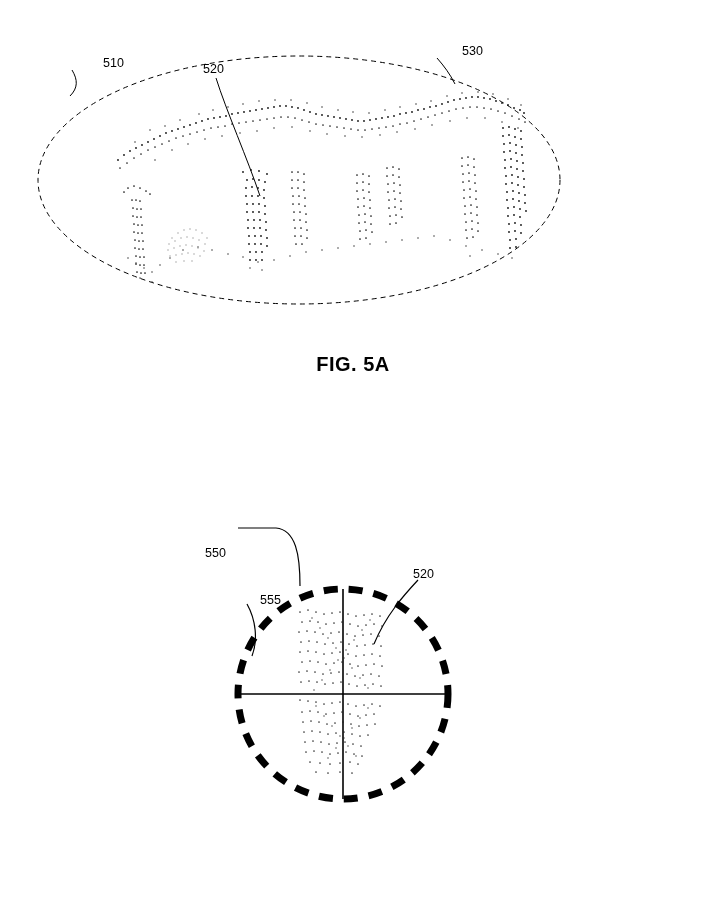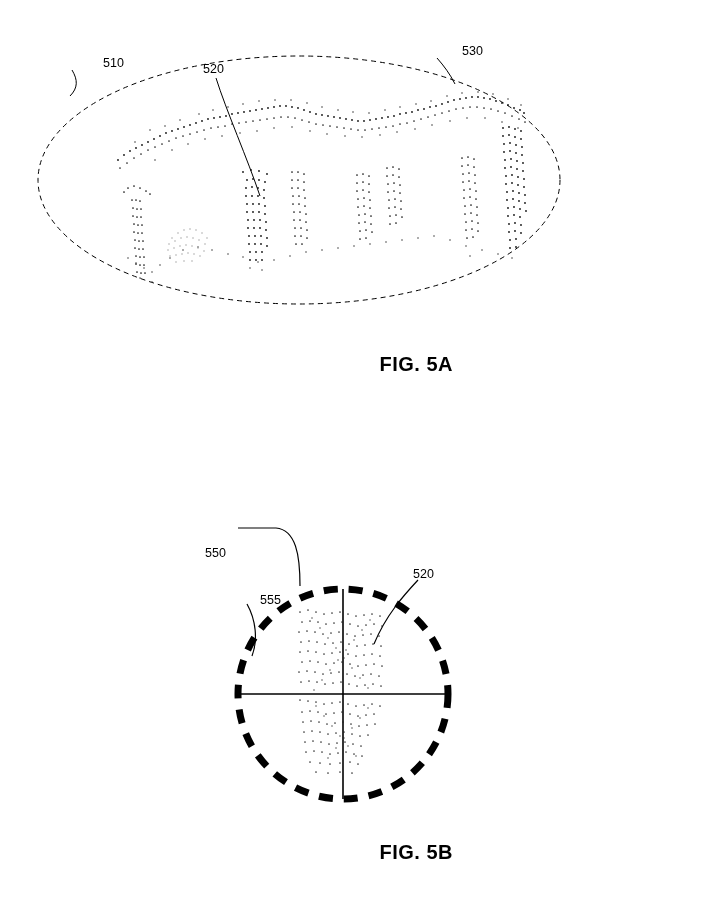--- a/index.html
+++ b/index.html
@@ -19,21 +19,21 @@
     position: absolute;
     left: 0; top: 0;
     width: 706px;
     height: 906px;
   }
   .fig-caption {
     position: absolute;
     font-size: 20px;
     font-weight: bold;
     letter-spacing: 0.5px;
-    text-align: right;
+    text-align: center;
     width: 200px;
   }
   #caption-5a {
     left: 253px;
     top: 353px;
   }
   #caption-5b {
     left: 253px;
     top: 841px;
   }
@@ -817,15 +817,14 @@
   </svg>
 
   <div class="ref-label" id="ref-510">510</div>
   <div class="ref-label" id="ref-520a">520</div>
   <div class="ref-label" id="ref-530">530</div>
   <div class="ref-label" id="ref-550">550</div>
   <div class="ref-label" id="ref-520b">520</div>
   <div class="ref-label" id="ref-555">555</div>
 
   <div class="fig-caption" id="caption-5a">FIG. 5A</div>
-  <div class="fig-caption" id="caption-5b">FIG. 5B</div>
 
 </div>
 
 </body></html>

